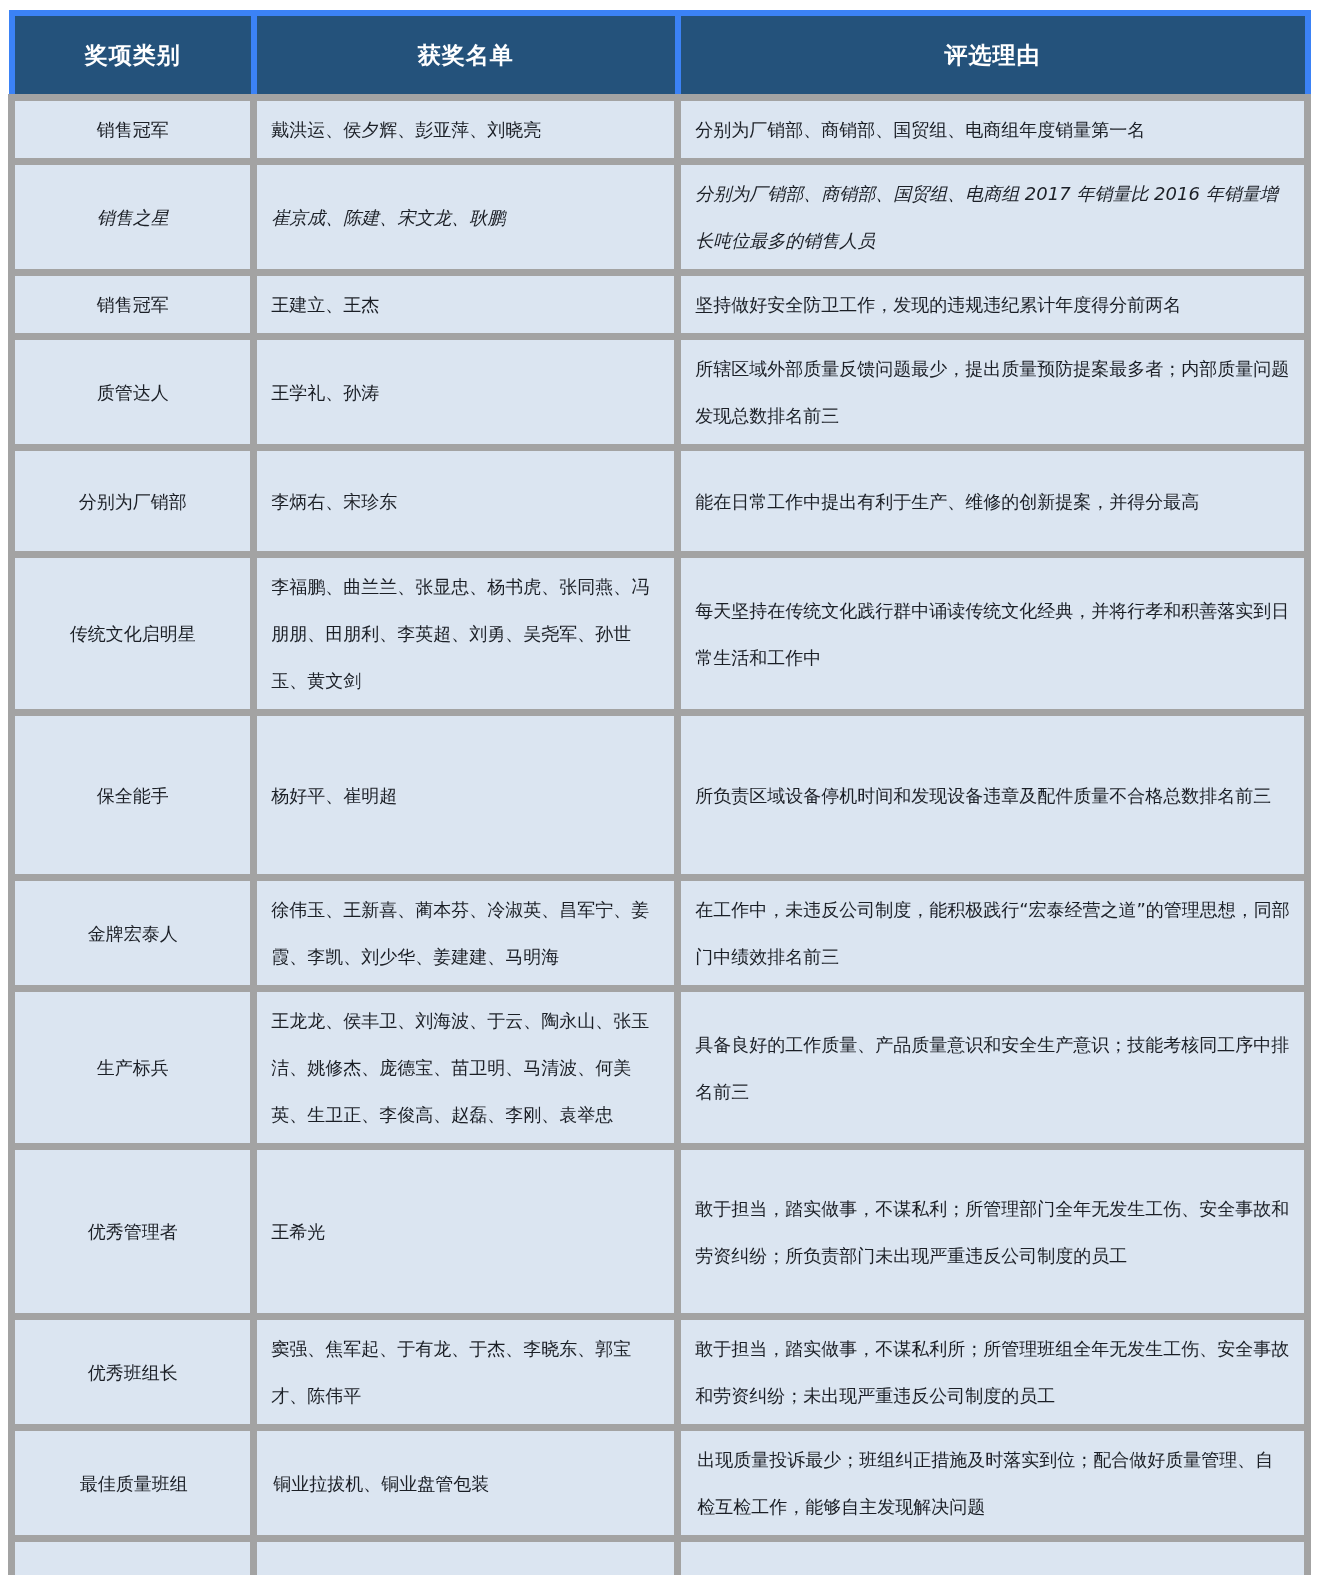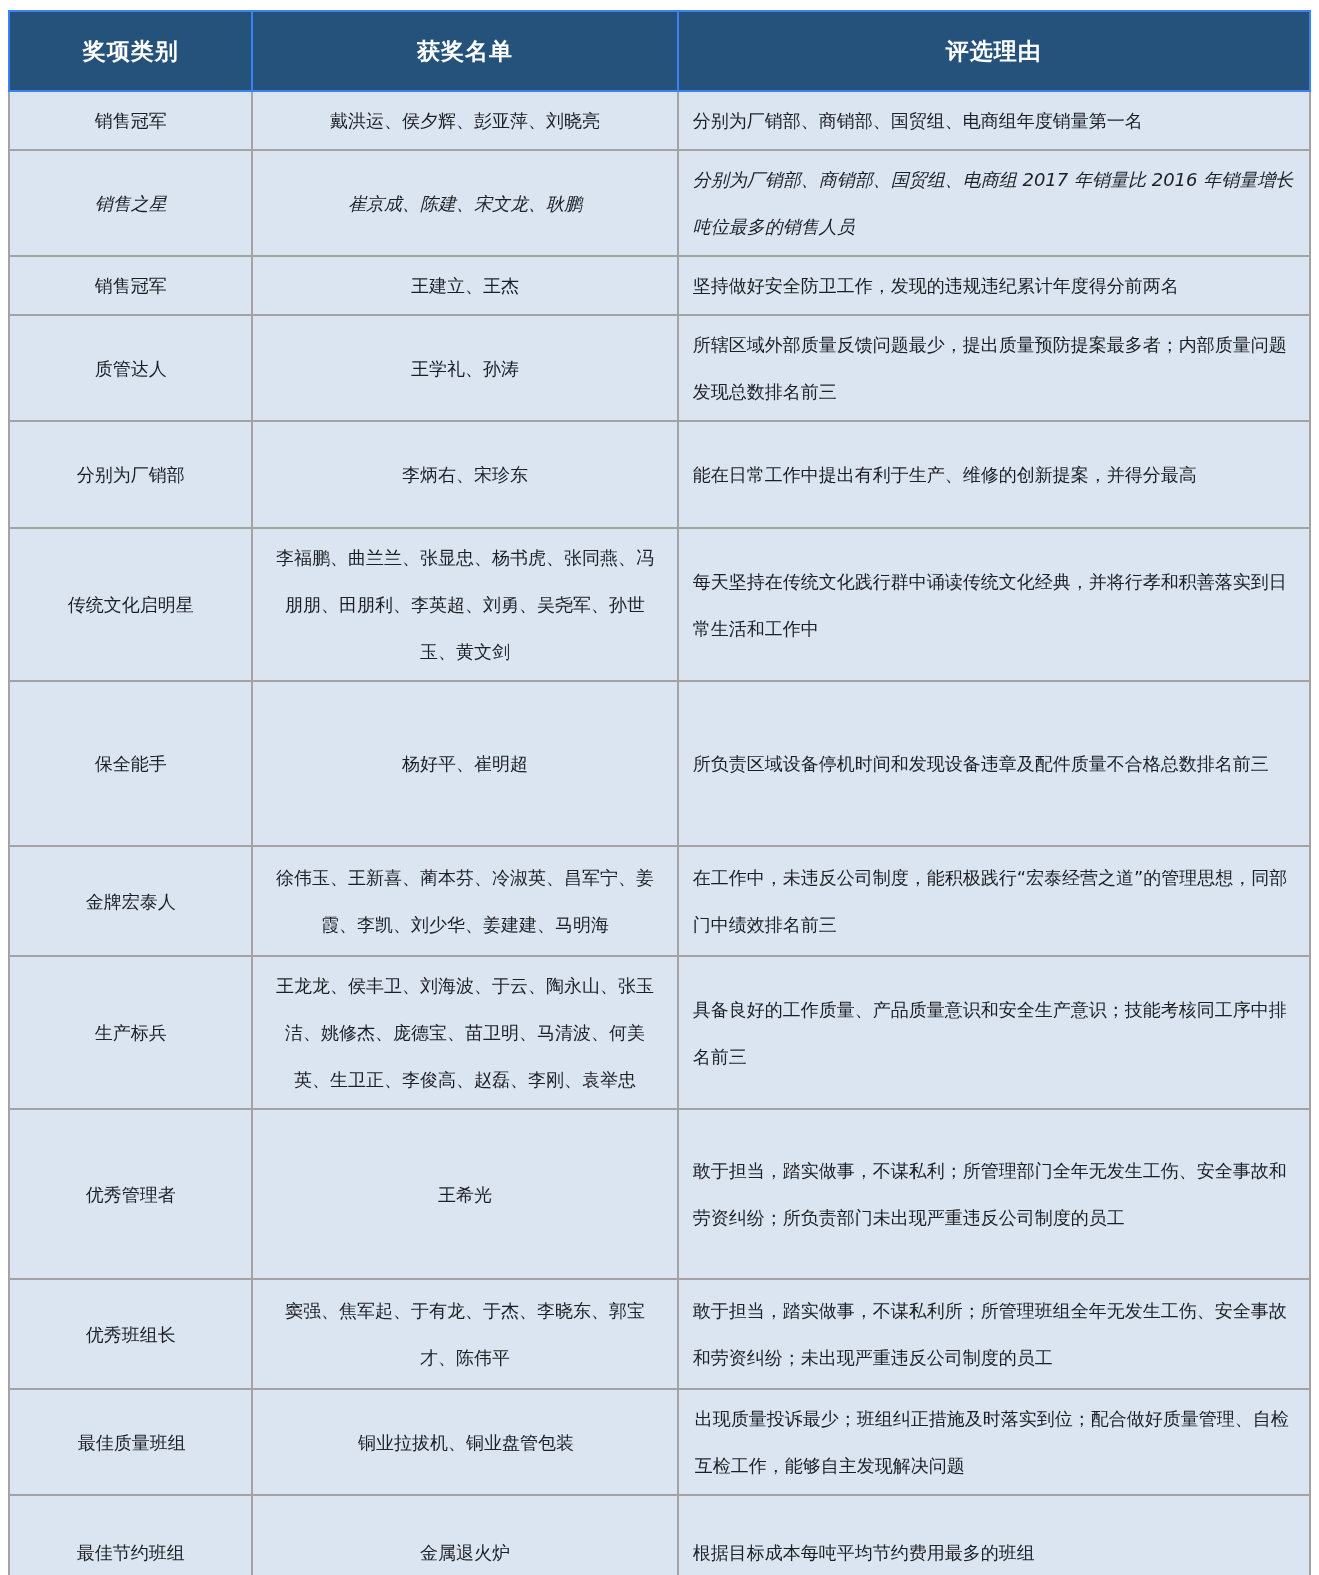--- a/index.html
+++ b/index.html
@@ -25,36 +25,36 @@
   col.c-reason   { width: 48.6%; }
 
   table.awards th {
     background: #24527B;
     color: #FFFFFF;
     font-size: 23px;
     font-weight: bold;
     height: 76px;
     text-align: center;
     vertical-align: middle;
-    border: 2px solid #3b82f6;
+    border: 6px solid #3b82f6;
     letter-spacing: 1px;
   }
   table.awards td {
     background: #DBE5F1;
     color: #1B1F26;
     font-size: 18px;
     line-height: 47px;
     vertical-align: middle;
-    border: 2px solid #a3a3a3;
+    border: 7px solid #a3a3a3;
     padding: 5px 14px;
     box-sizing: border-box;
     word-break: break-word;
   }
   td.cell-category { text-align: center; padding: 5px 6px; }
-  td.cell-winners  { text-align: center; }
+  td.cell-winners  { text-align: left; }
   td.cell-reason   { text-align: left; padding-right: 18px; }
 
   
   tbody tr:nth-child(1)  td { height: 58px; }
   tbody tr:nth-child(2)  td { height: 104px; font-style: italic; }
   tbody tr:nth-child(3)  td { height: 58px; }
   tbody tr:nth-child(4)  td { height: 105px; }
   tbody tr:nth-child(5)  td { height: 107px; }
   tbody tr:nth-child(6)  td { height: 105px; }
   tbody tr:nth-child(7)  td { height: 165px; }

